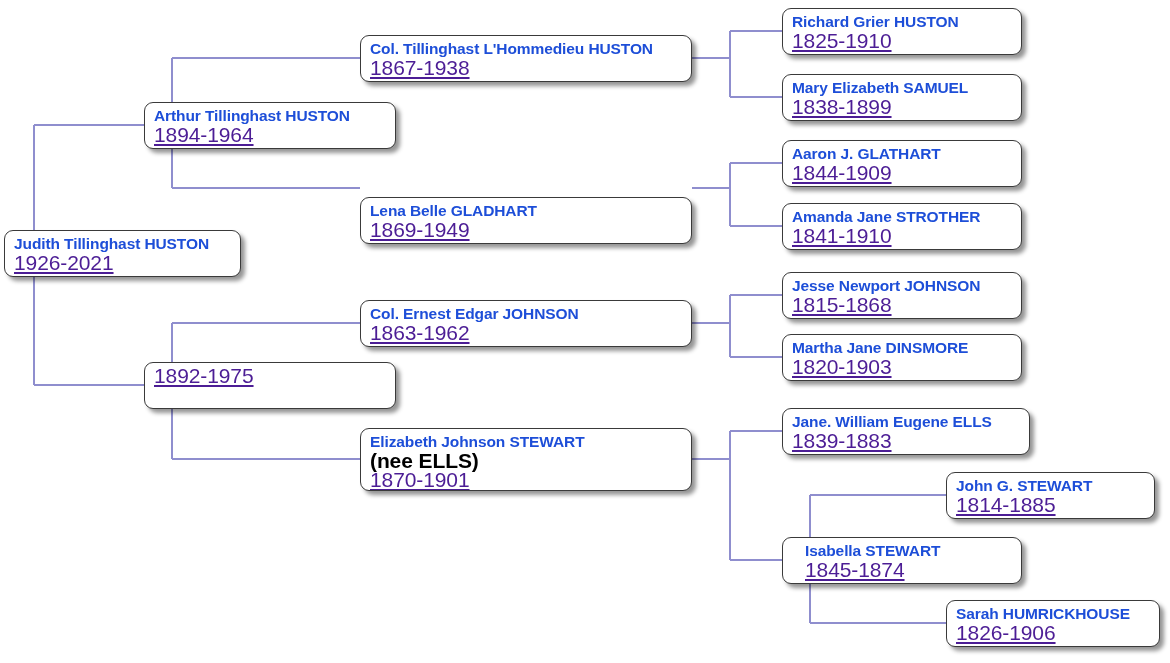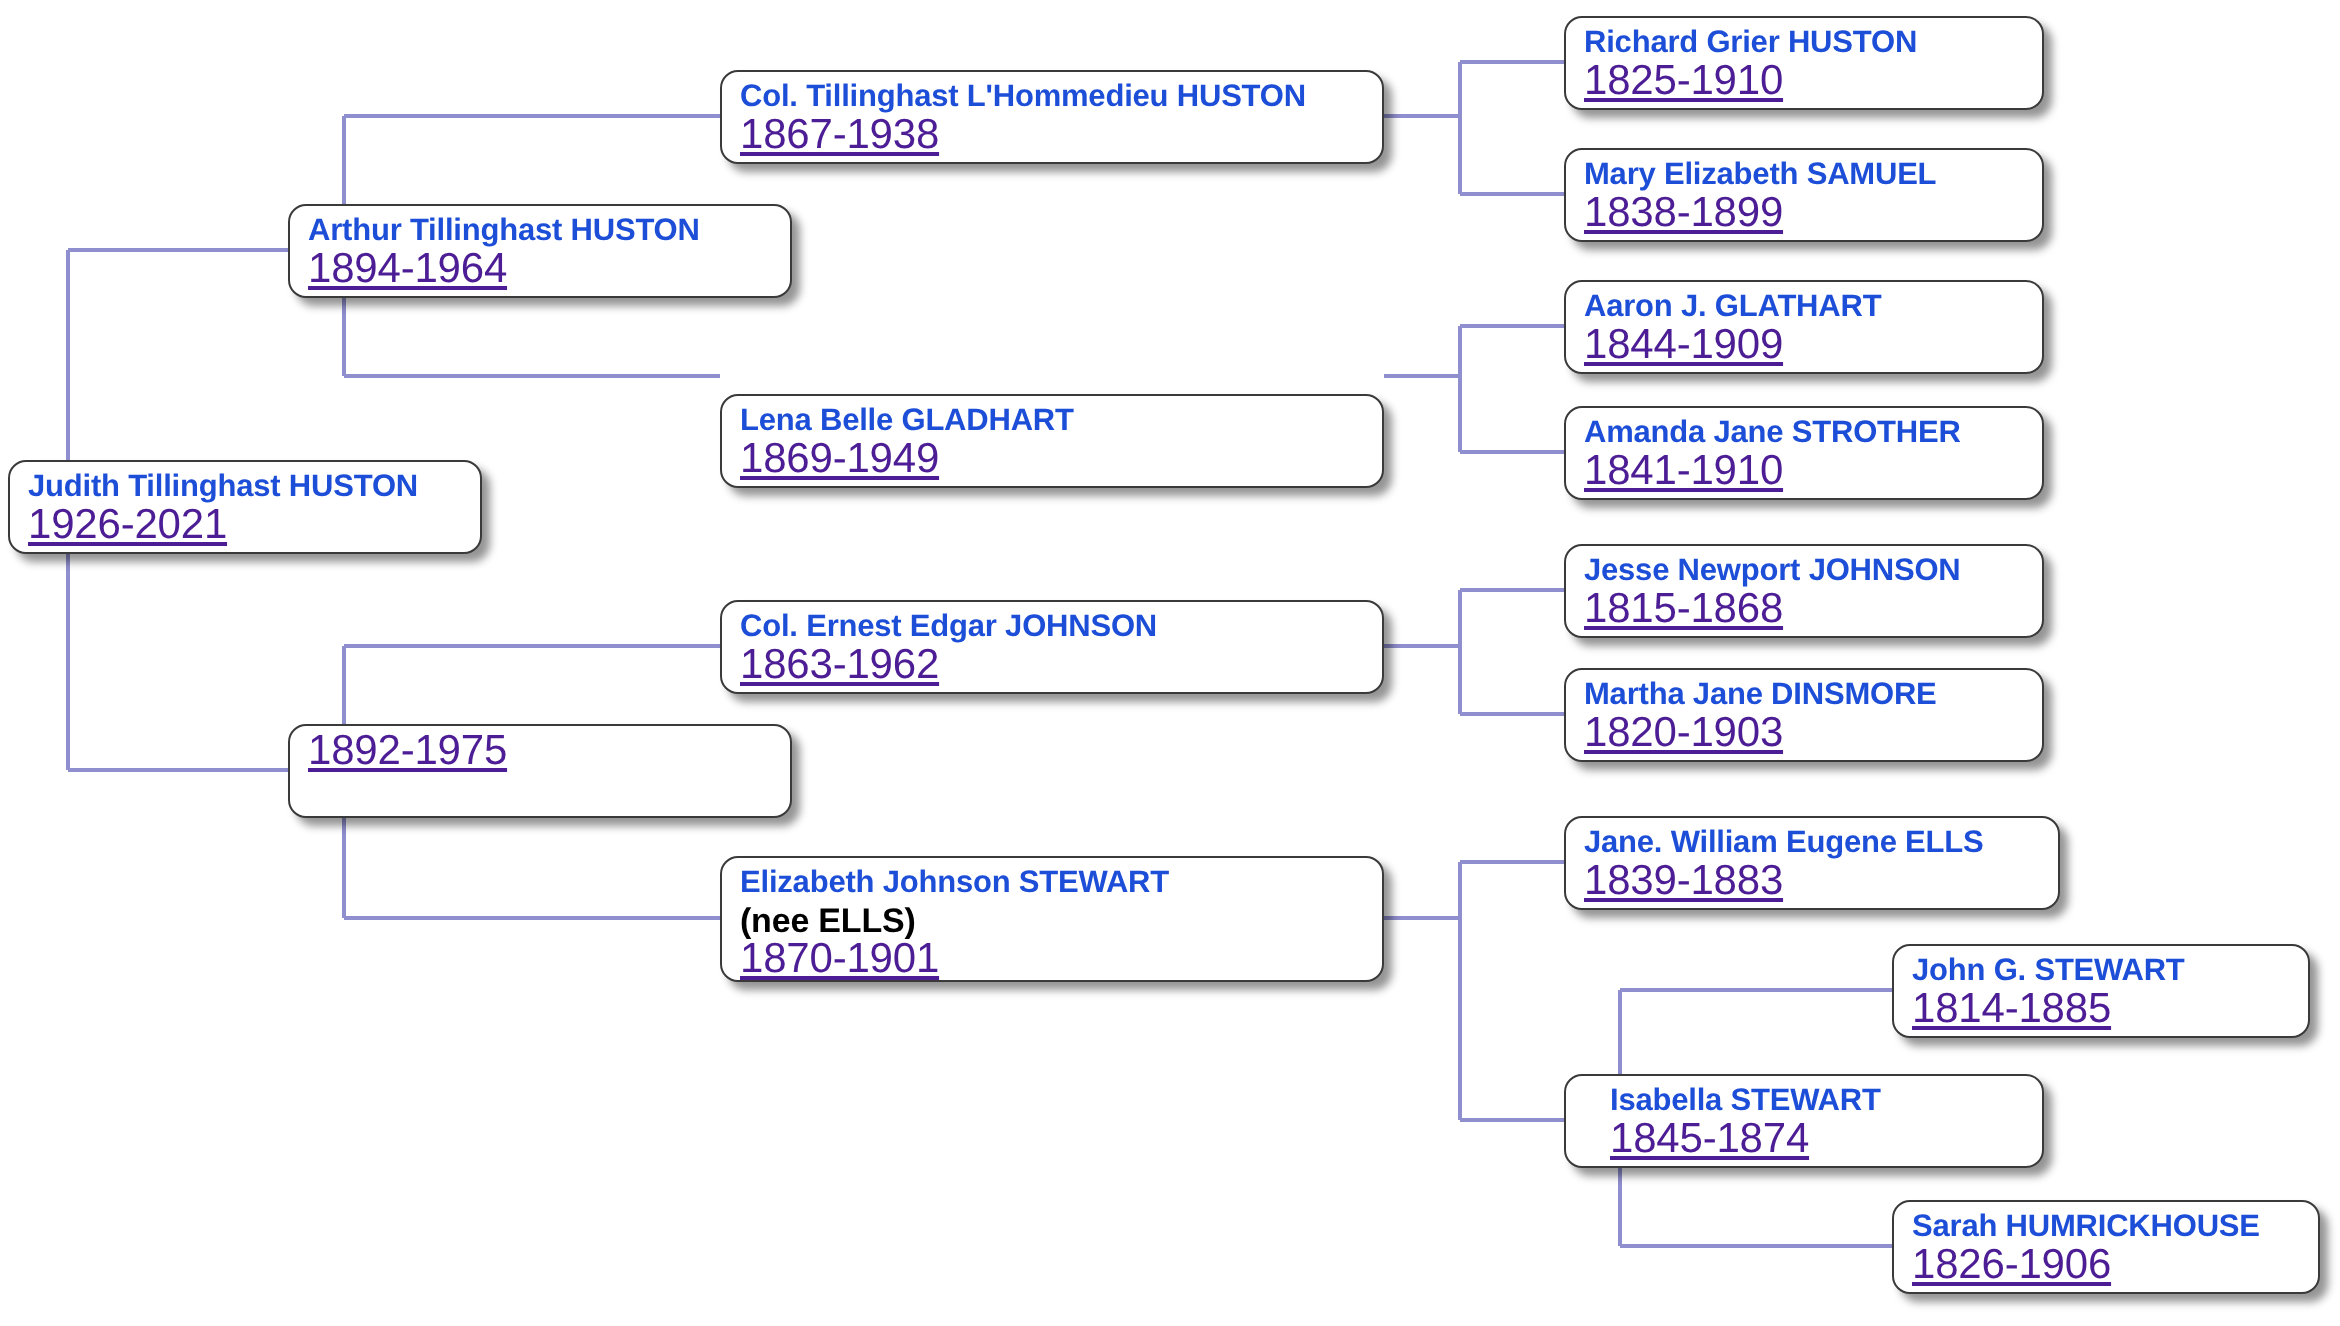--- a/index.html
+++ b/index.html
@@ -35,21 +35,21 @@
   }
   .node .nm {
     font-size: 15.5px;
     font-weight: bold;
     color: #1d4ed8;
     line-height: 19px;
     white-space: nowrap;
     letter-spacing: -0.1px;
   }
   .node .nee {
-    font-size: 17px;
+    font-size: 21px;
     font-weight: bold;
     color: #000000;
     line-height: 19px;
     white-space: nowrap;
     letter-spacing: -0.1px;
   }
   .node .dt {
     font-size: 21px;
     font-weight: normal;
     color: #4c1d95;

